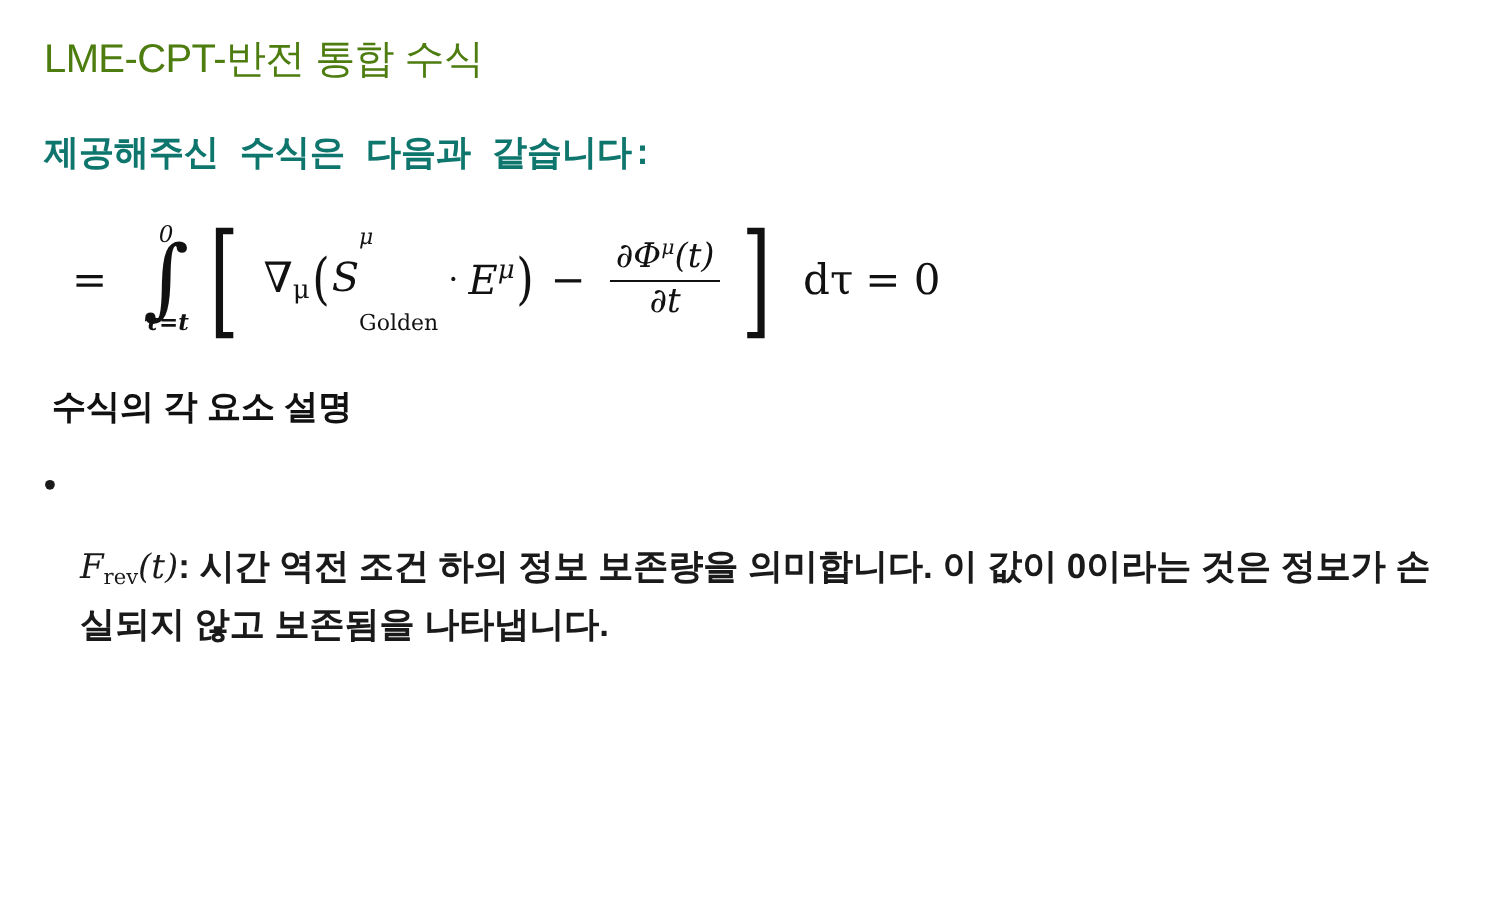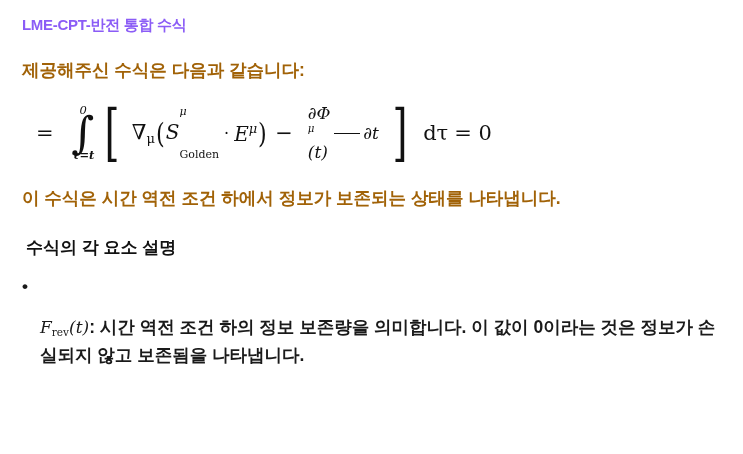--- a/index.html
+++ b/index.html
@@ -15,32 +15,33 @@
     overflow: hidden;
   }
   .page {
     width: 743px;
     height: 454px;
     box-sizing: border-box;
     padding: 16px 22px 0 22px;
     position: relative;
   }
   .doc-title {
-    font-size: 15px;
-    font-weight: bold;
+    font-size: 20px;
+    font-weight: normal;
     letter-spacing: -0.3px;
     margin: 0 0 22px 0;
-    color: #8b5cf6;
+    color: #4d7c0f;
   }
   .para {
     font-size: 17.5px;
     font-weight: bold;
     line-height: 1.55;
     margin: 0;
-    color: #a16207;
+    color: #0f766e;
+    font-family: Liberation Mono, monospace;
   }
   .formula-block {
     margin: 20px 0 22px 0;
     padding-left: 6px;
     font-family: "DejaVu Serif", serif;
     color: #111111;
   }
   
   .mathrow {
     display: flex;
@@ -94,25 +95,26 @@
     transform: scaleX(0.62);
     display: inline-block;
   }
   .bracket-wrap {
     display: inline-flex;
     align-items: center;
     margin: 0 1px;
   }
   .frac {
     display: inline-flex;
-    flex-direction: row;
+    flex-direction: column;
     align-items: center;
     vertical-align: middle;
     margin: 0 5px;
     line-height: 1.12;
+    text-align: center;
   }
   .frac .num {
     font-size: 17px;
     padding: 0 3px 1px 3px;
   }
   .frac .bar {
     width: 100%;
     height: 1.2px;
     background: #111111;
   }
@@ -224,21 +226,20 @@
       <span class="bracket-wrap">
         <span class="bracket">]</span>
       </span>
 
       <span class="dtau">dτ</span>
 
       <span class="zero">= 0</span>
     </div>
   </div>
 
-  <p class="para">이 수식은 시간 역전 조건 하에서 정보가 보존되는 상태를 나타냅니다.</p>
 
   <h2 class="section-head">수식의 각 요소 설명</h2>
 
   <ul class="bullets">
     <li class="bullet">
       <span class="bullet-dot">•</span>
       <span class="bullet-body"><span class="inline-math"><span>F</span><span class="sub" style="font-style:normal;">rev</span><span>(t)</span></span><span>: 시간 역전 조건 하의 정보 보존량을 의미합니다. 이 값이 0이라는 것은 정보가 손실되지 않고 보존됨을 나타냅니다.</span></span>
     </li>
   </ul>
 

